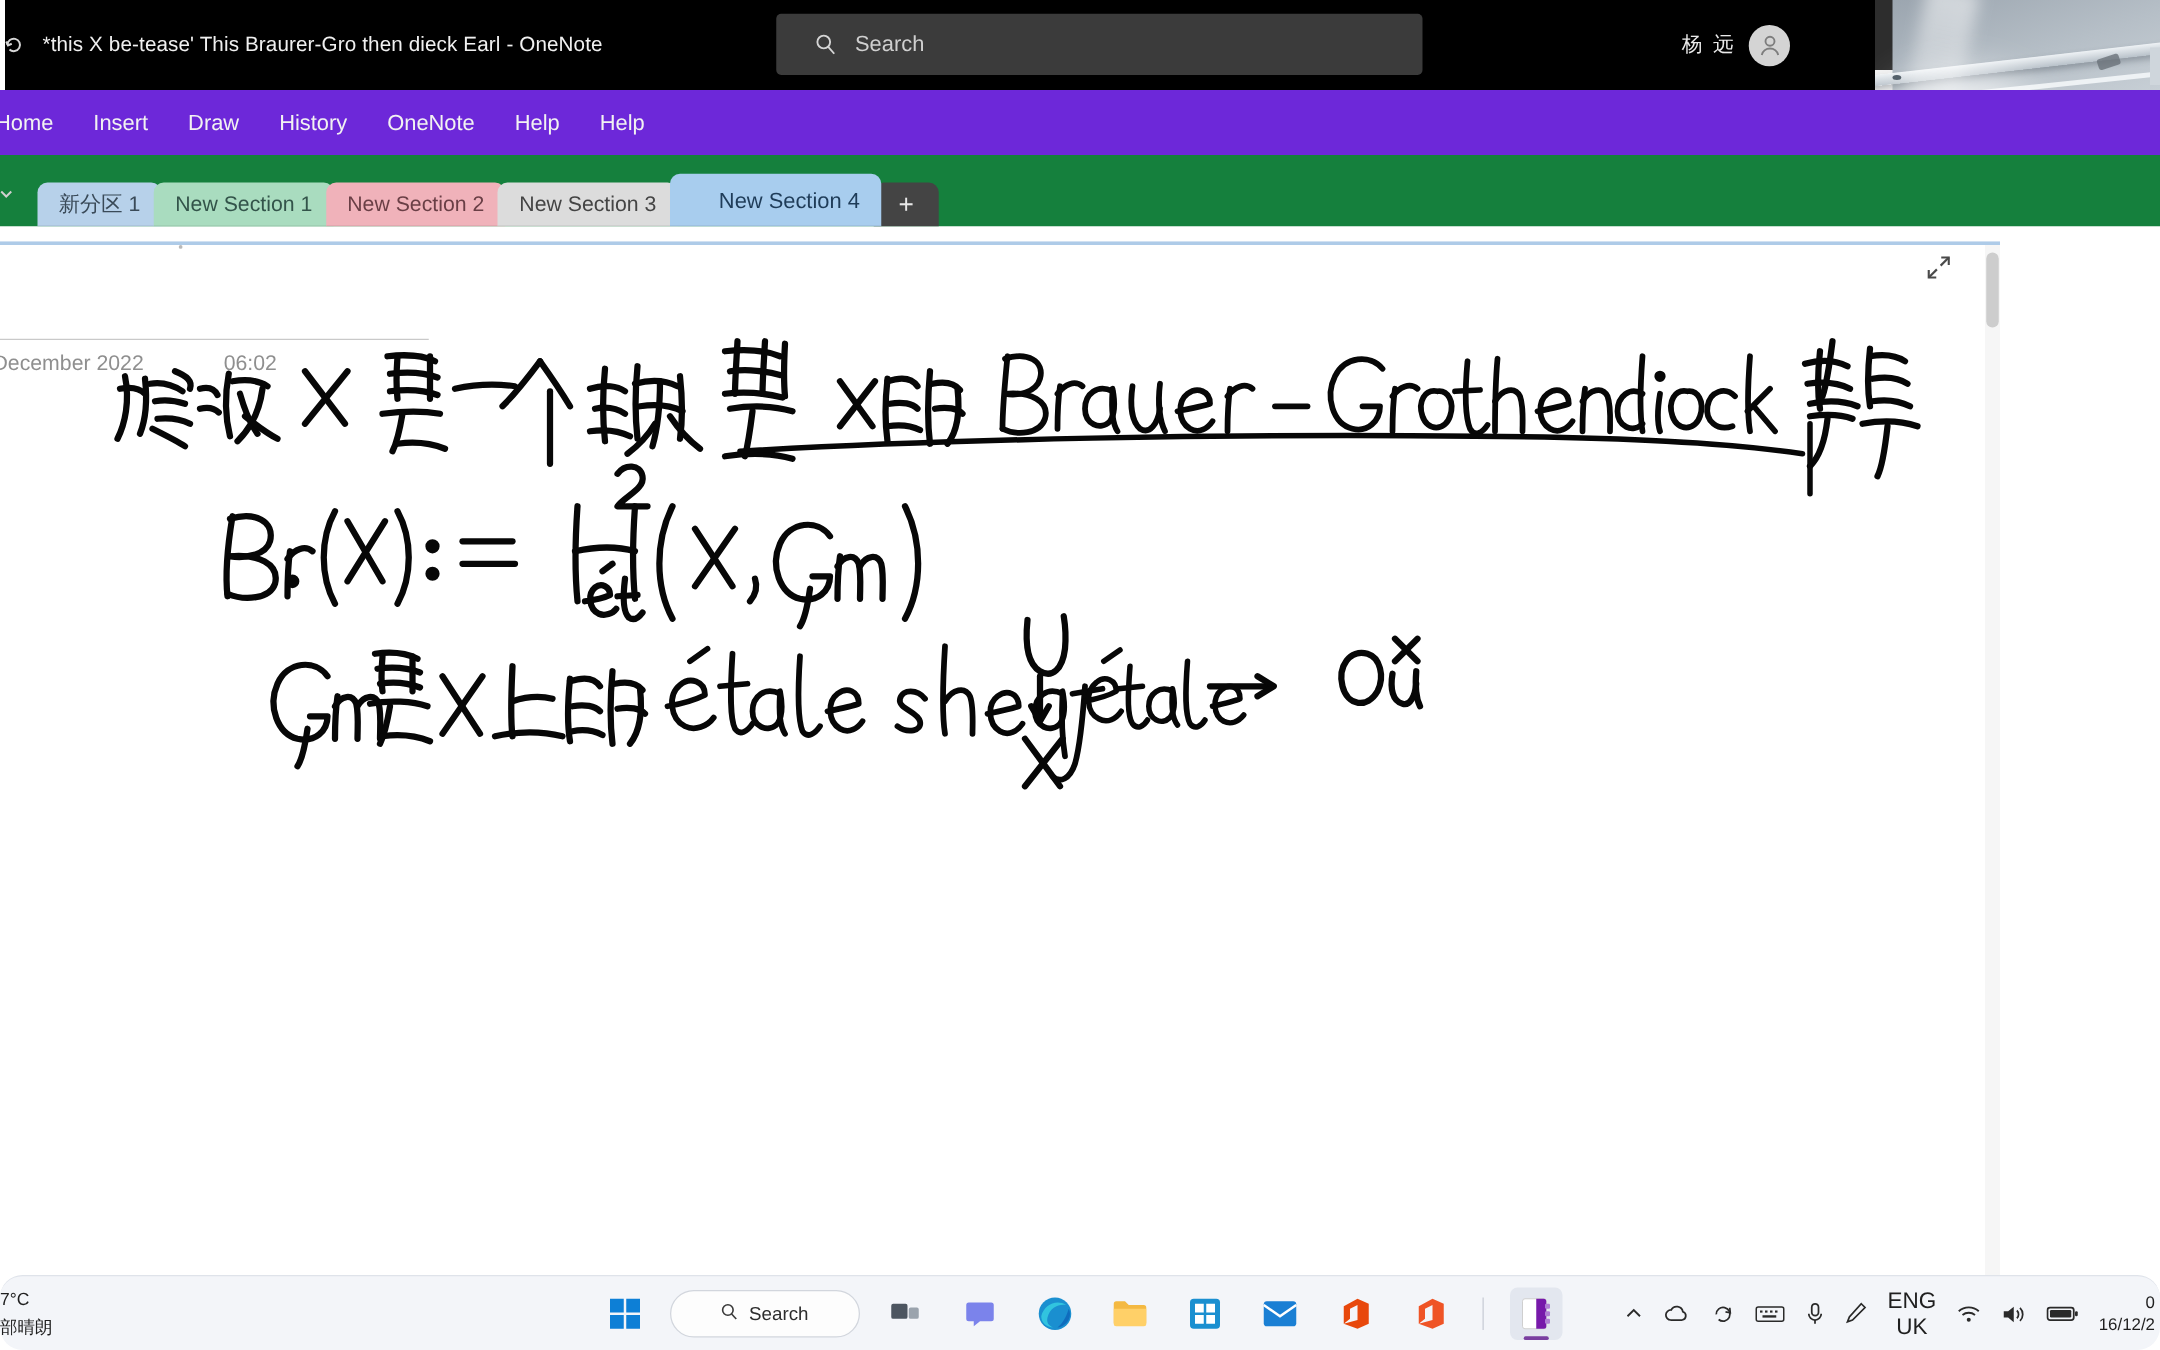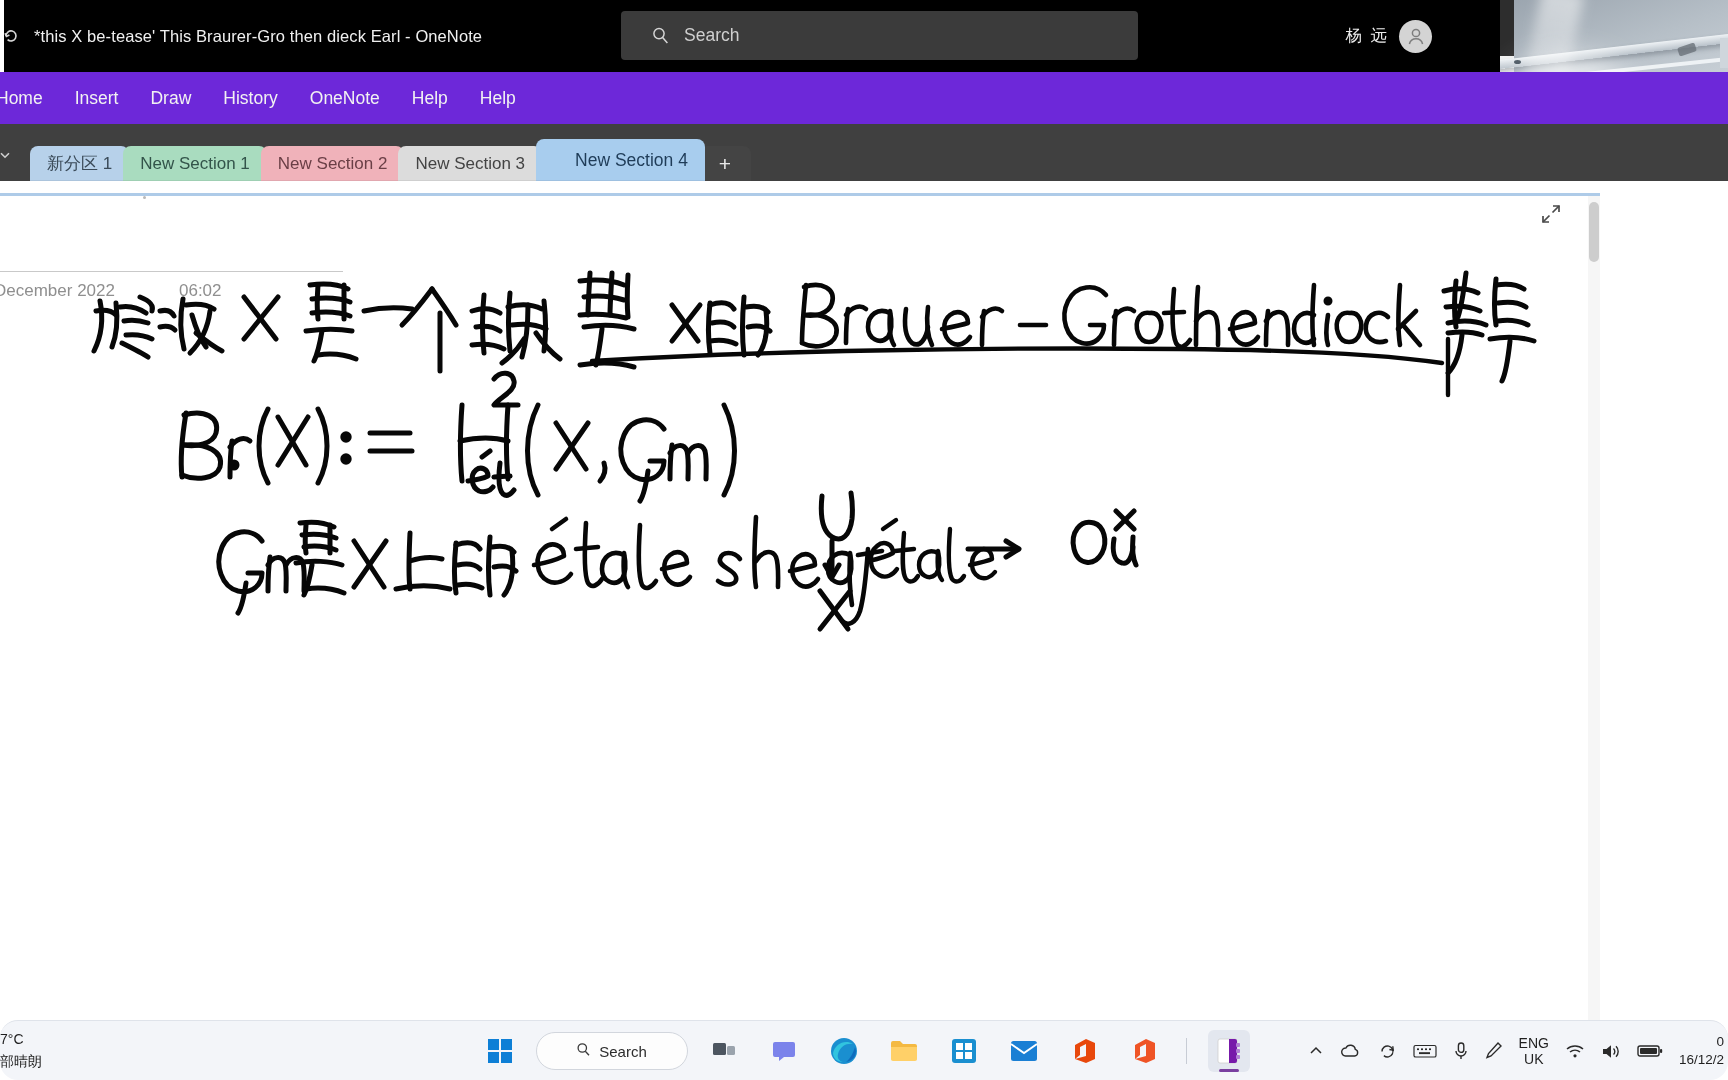--- a/index.html
+++ b/index.html
@@ -101,21 +101,21 @@
   }
   .ribbon-item {
     color:#f2f2f2; font-size:17.5px; padding:6px 16px; border-radius:4px;
     white-space:nowrap; cursor:default;
   }
   .ribbon-item:first-child { padding-left:0; margin-left:-4px; }
 
   
   .tabstrip {
     position:absolute; left:0; top:124px; width:1728px; height:57px;
-    background:#404040;
+    background:#15803d;
   }
   .tabstrip-caret {
     position:absolute; left:-4px; top:22px; width:18px; height:18px;
     display:flex; align-items:center; justify-content:center; color:#cfcfcf;
   }
   .sec-tabs { position:absolute; left:30px; top:0; height:57px; display:flex; align-items:flex-end; }
   .sec-tab {
     height:35px; display:flex; align-items:center; justify-content:center;
     padding:0 17px; border-radius:8px 8px 0 0; font-size:17px;
     color:#3a3a3a; margin-right:-6px; position:relative;
@@ -193,21 +193,21 @@
     border-radius:6px; background:#e3e7ef;
   }
   .tb-sep {
     width:1px; height:26px; background:#c7ccd5; margin:0 6px;
   }
   .tray {
     position:absolute; right:0; top:0; height:60px;
     display:flex; align-items:center; gap:16px; padding-right:4px;
   }
   .tray-item { display:flex; align-items:center; justify-content:center; color:#1f1f1f; }
-  .tray-lang { font-size:14px; line-height:1.15; text-align:center; color:#1f1f1f; }
+  .tray-lang { font-size:18px; line-height:1.15; text-align:center; color:#1f1f1f; }
   .tray-clock { font-size:13.5px; line-height:1.3; text-align:right; color:#1f1f1f; }
 </style>
 </head>
 <body>
 
 <div id="app">
 
   <div class="titlebar">
     <div class="tb-left">
       <div class="tb-autosave">

